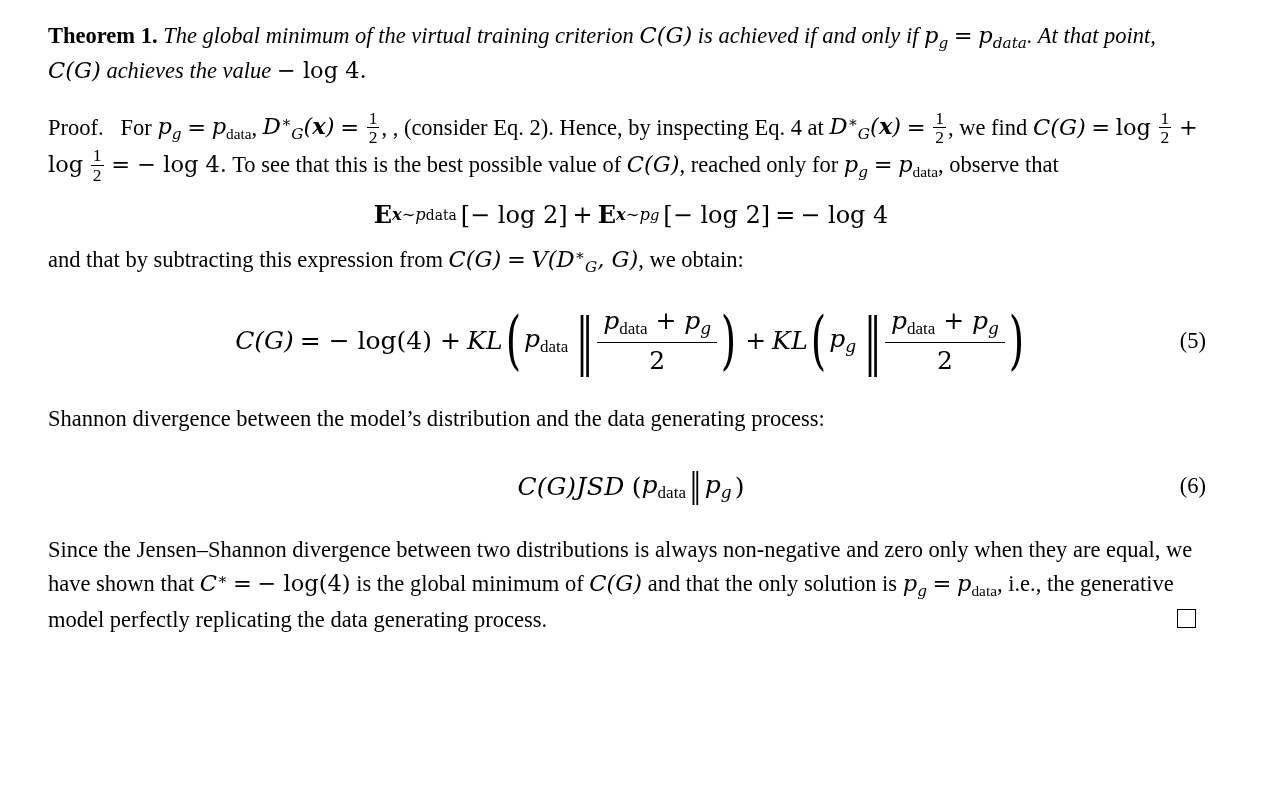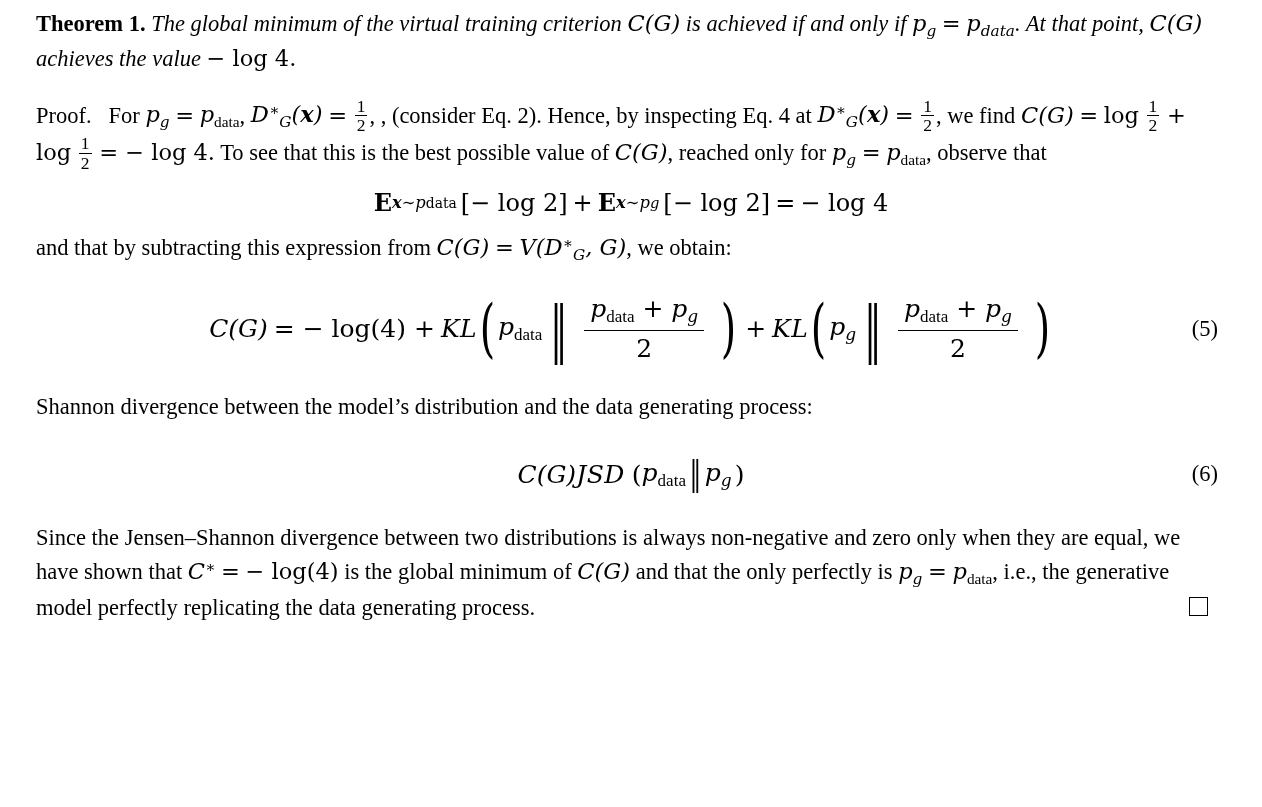--- a/index.html
+++ b/index.html
@@ -11,21 +11,21 @@
     width: 1262px;
     height: 807px;
     font-family: "Liberation Serif", serif;
     color: #000000;
     overflow: hidden;
   }
   .page {
     position: relative;
     width: 1262px;
     height: 807px;
-    padding: 0;
+    padding: 12px;
     box-sizing: border-box;
   }
   .content {
     padding: 8px 36px 0 36px;
   }
 
   
   .math {
     font-family: "DejaVu Serif", serif;
     font-style: italic;
@@ -69,21 +69,21 @@
   }
   .frac .den {
     display: block;
     padding: 0 2px;
   }
   .bigfrac {
     display: inline-block;
     vertical-align: middle;
     text-align: center;
     line-height: 1.25;
-    margin: 0 14px;
+    margin: 0 1px;
   }
   .bigfrac .num {
     display: block;
     padding: 0 6px 2px 6px;
     border-bottom: 1.3px solid #000;
   }
   .bigfrac .den {
     display: block;
     padding: 2px 6px 0 6px;
   }
@@ -288,21 +288,21 @@
 
     <div class="para" style="margin-top:30px;">
       <span>Since the Jensen–Shannon divergence between two distributions is always non-negative and zero</span>
       <span>only when they are equal, we have shown that</span>
       <span class="math">C<span class="sup">∗</span></span>
       <span class="math">=</span>
       <span class="mathup">− log(4)</span>
       <span>is the global minimum of</span>
       <span class="math">C(G)</span>
       <span>and</span>
-      <span>that the only perfectly is</span>
+      <span>that the only solution is</span>
       <span class="math">p<span class="sub">g</span></span>
       <span class="math">=</span>
       <span class="math">p<span class="subup">data</span></span><span>, i.e., the generative model perfectly replicating the data generating</span>
       <span>process.</span>
       <span class="qed"></span>
     </div>
 
   </div>
 </div>
 

